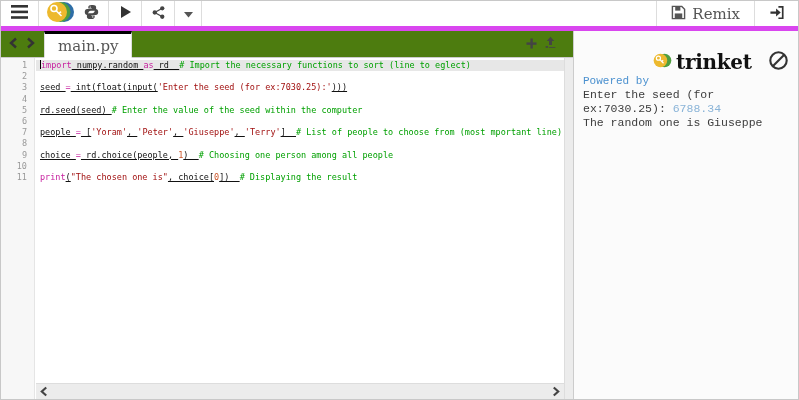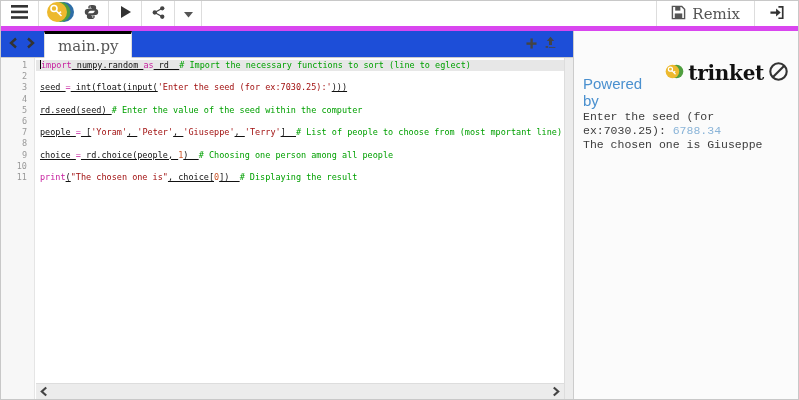--- a/index.html
+++ b/index.html
@@ -14,21 +14,21 @@
   .tb-right .tb-btn { border-right:none; border-left:1px solid #ddd; }
   .w37{width:38px;} .w70{width:70px;} .w33{width:33px;} .w27{width:27px;} .w44{width:44px;}
   .remix-btn { padding:0 14px; gap:6px; }
   .remix-label { font-family:"DejaVu Serif",serif; font-size:15px; color:#555; }
 
   
   .main { flex:1; display:flex; min-height:0; }
   .left-pane { width:572px; flex:0 0 572px; display:flex; flex-direction:column; min-height:0; }
 
   
-  .tabbar { height:27px; flex:0 0 27px; background:#1d4ed8; border-bottom:1px solid #ccc; display:flex; align-items:stretch; }
+  .tabbar { height:27px; flex:0 0 27px; background:#4d7c0f; border-bottom:1px solid #ccc; display:flex; align-items:stretch; }
   .tab-chev { width:17px; background:transparent; border:none; display:flex; align-items:center; justify-content:center; cursor:pointer; }
   .tab-chev:first-child { margin-left:4px; }
   .tab { margin-left:5px; margin-bottom:-1px; background:#fff; border:1px solid #ddd; border-top:3px solid #000; border-bottom:1px solid #fff; padding:1px 13px 0; display:flex; align-items:center; cursor:pointer; }
   .tab-label { font-family:"DejaVu Serif",serif; font-size:15px; color:#555; }
   .tab-actions { margin-left:auto; display:flex; align-items:center; gap:7px; padding-right:16px; }
   .tab-actions button { background:transparent; border:none; cursor:pointer; display:flex; align-items:center; }
 
   
   .editor { position:relative; flex:1; background:#fff; overflow:hidden; }
   .gutter { position:absolute; left:0; top:0; bottom:0; width:34px; background:#f7f7f7; border-right:1px solid #e5e5e5; padding-top:2px; }
@@ -41,21 +41,21 @@
   .tk-str { color:#a11111; }
   .tk-com { color:#00a000; }
   .tk-num { color:#cc5529; }
   .tk-pl { color:#111;text-decoration:underline; }
   .vscroll { position:absolute; right:0; top:0; bottom:0; width:9px; background:#ececec; border-left:1px solid #ddd; }
   .hscroll { position:absolute; left:35px; right:9px; bottom:0; height:16px; background:#ececec; border-top:1px solid #ddd; display:flex; align-items:center; justify-content:space-between; padding:0 4px; }
 
   
   .right-pane { flex:1; background:#fbfbfb; border-left:1px solid #ccc; padding:6px 9px; position:relative; min-width:0; }
   .out-header { display:flex; align-items:center; gap:4px; margin-bottom:1px; }
-  .powered-by { font-family:Liberation Sans, sans-serif; font-size:15px; color:#4a90cf; text-decoration:none; cursor:pointer;margin-top:38px; }
+  .powered-by { font-family:Liberation Mono, monospace; font-size:11px; color:#4a90cf; text-decoration:none; cursor:pointer;margin-top:38px; }
   .brand { font-family:"DejaVu Serif",serif; font-weight:bold; font-size:20px; color:#111; text-decoration:none; letter-spacing:-0.3px; cursor:pointer; }
   .stop-btn { margin-left:auto; background:transparent; border:none; cursor:pointer; display:flex; align-items:flex-start; }
   .console { font-family:"Liberation Mono",monospace; font-size:11.5px; line-height:14px; color:#3d3d3d; cursor:text; }
   .console-line { white-space:pre; }
   .seg-stdout { color:#3d3d3d; }
   .seg-stdin-echo { color:#8ab4d8;margin-top:36px; }
 </style>
 </head>
 <body>
 
@@ -229,18 +229,18 @@
             <svg width="21" height="21" viewBox="0 0 22 22">
                 <circle cx="11" cy="11" r="8.6" fill="none" stroke="#333" stroke-width="2.2"></circle>
                 <line x1="5" y1="17" x2="17" y2="5" stroke="#333" stroke-width="2.2"></line>
               </svg>
           </span>
         </button>
       </div>
       <div class="console">
           <div class="console-line"><span class="seg-stdout">Enter the seed (for</span></div>
           <div class="console-line"><span class="seg-stdout">ex:7030.25): </span><span class="seg-stdin-echo">6788.34</span></div>
-          <div class="console-line"><span class="seg-stdout">The chosen one is Giuseppe</span></div>
+          <div class="console-line"><span class="seg-stdout">The random one is Giuseppe</span></div>
         </div>
     </div>
 
   </div>
 </div>
 
 </body></html>

